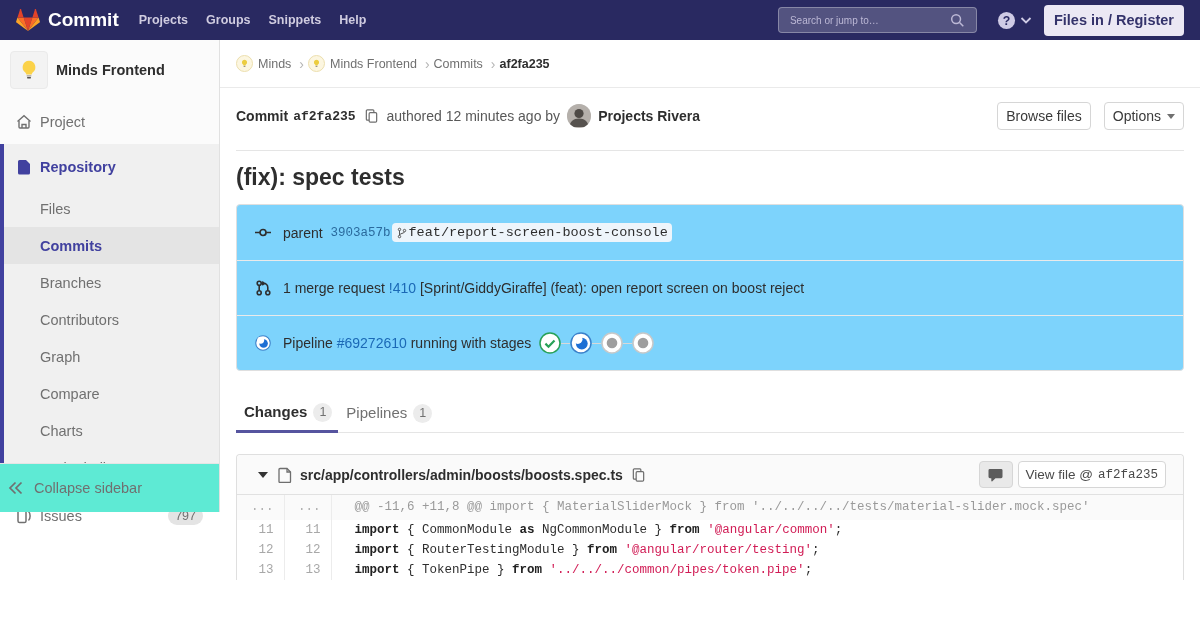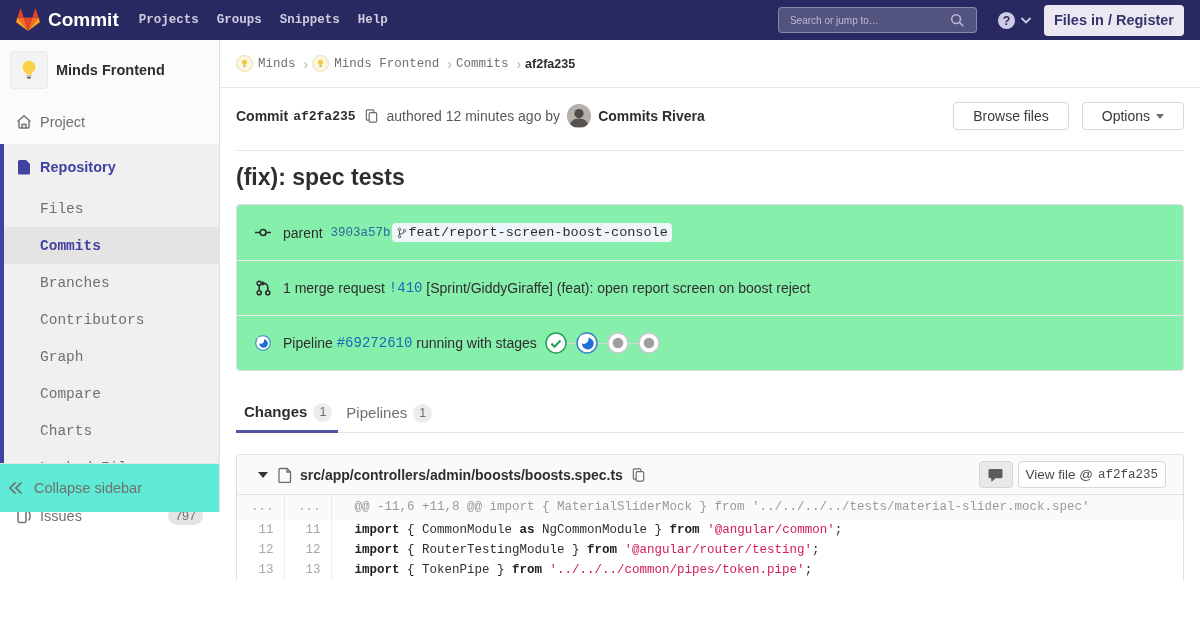--- a/index.html
+++ b/index.html
@@ -1,18 +1,18 @@
 <!DOCTYPE html>
 <html><head>
 <meta charset="utf-8">
 <style>
 * { margin:0; padding:0; box-sizing:border-box; }
 html,body { width:1200px; height:630px; overflow:hidden; }
 body { font-family:"Liberation Sans", sans-serif; font-size:14px; color:#2e2e2e; background:#fff; }
-a { text-decoration:none;font-family:Liberation Mono, monospace; }
+a { text-decoration:none; }
 .mono { font-family:"Liberation Mono", monospace; }
 
 
 .navbar { height:40px; background:#292961; display:flex; align-items:center; padding:0 16px; }
 .nav-logo { display:flex; align-items:center; }
 .nav-logo svg { display:block; }
 .nav-logo .brand { color:#fff; font-size:19px; font-weight:bold; margin-left:8px; letter-spacing:0; }
 .nav-links { display:flex; margin-left:11px; }
 .nav-links a { color:#d0cce0; font-weight:bold; font-size:12.5px; padding:0 9px; }
 .nav-right { margin-left:auto; display:flex; align-items:center; }
@@ -55,26 +55,26 @@
 .content { padding:0 16px; }
 .commit-head { display:flex; align-items:center; padding:14px 0 20px; border-bottom:1px solid #e5e5e5; }
 .commit-head .c-label { font-weight:bold; }
 .commit-head .sha { font-family:"Liberation Mono", monospace; font-weight:bold; font-size:13px; margin-left:5px; }
 .icon-btn { display:inline-flex; margin-left:8px; }
 .authored { margin-left:8px; color:#585858; }
 .u-avatar { width:24px; height:24px; border-radius:50%; margin:0 7px; background:#d8d8d8; overflow:hidden; flex-shrink:0; }
 .author-name { font-weight:bold; color:#2e2e2e; }
 .head-btns { margin-left:auto; display:flex; }
 .btn { background:#fff; border:1px solid #d6d6d6; border-radius:4px; color:#3a3a3a; font-size:14px; display:inline-flex; align-items:center; justify-content:center; }
-.btn-sm { height:28px; padding:0 19px; }
+.btn-sm { height:28px; padding:0 8px; }
 .head-btns .btn + .btn { margin-left:13px; }
 .caret { display:inline-block; width:0; height:0; border-left:4px solid transparent; border-right:4px solid transparent; border-top:5px solid #707070; margin-left:6px; }
 .commit-title { font-size:23px; font-weight:bold; margin-top:13px; line-height:26px; color:#2e2e2e; }
 
-.info-box { margin-top:14px; border:1px solid #dfdfdf; border-radius:4px; background:#86efac; }
+.info-box { margin-top:14px; border:1px solid #dfdfdf; border-radius:4px; background:#7dd3fc; }
 .info-row { height:55px; display:flex; align-items:center; padding:0 18px; }
 .info-row + .info-row { border-top:1px solid #eaeaea; }
 .info-row .ric { width:16px; display:flex; justify-content:center; margin-right:12px; flex-shrink:0; }
 a.blue { color:#1b69b6; }
 .sha-link { font-family:"Liberation Mono", monospace; font-size:12.5px; color:#2a6a9d; }
 .ref-label { margin-left:1px; background:#eef5fb; border-radius:4px; padding:2px 4px 2px 5px; font-family:"Liberation Mono", monospace; font-size:13.5px; color:#2e2e2e; display:inline-flex; align-items:center; }
 .ci-icons { display:flex; align-items:center; margin-left:8px; }
 .ci-sep { width:9px; height:1px; background:#d8d8d8; }
 
 
@@ -253,21 +253,21 @@
               <rect x="5.5" y="4.5" width="8" height="10" rx="1.2"></rect>
               <path d="M10.5 4.5v-2a1 1 0 0 0-1-1h-6a1 1 0 0 0-1 1v9a1 1 0 0 0 1 1h2"></path>
             </svg>
           </span>
         <span class="authored">authored 12 minutes ago by</span>
         <span class="u-avatar"><svg width="24" height="24" viewBox="0 0 24 24">
               <rect width="24" height="24" fill="#b5b0ab"></rect>
               <circle cx="12" cy="9.5" r="4.6" fill="#4e4a46"></circle>
               <path d="M2.5 23c0-5.2 4.2-8.4 9.5-8.4s9.5 3.2 9.5 8.4" fill="#56524e"></path>
             </svg></span>
-        <span class="author-name">Commits Rivera</span>
+        <span class="author-name">Projects Rivera</span>
         <div class="head-btns">
           <span class="btn btn-sm">Browse files</span>
           <span class="btn btn-sm">Options<span class="caret"></span></span>
         </div>
       </div>
       <h1 class="commit-title">(fix): spec tests</h1>
       <div class="info-box">
         <div class="info-row">
           <span class="ric">
               <svg width="16" height="11" viewBox="0 0 16 11" fill="none" stroke="#2e2e2e" stroke-width="1.7">

